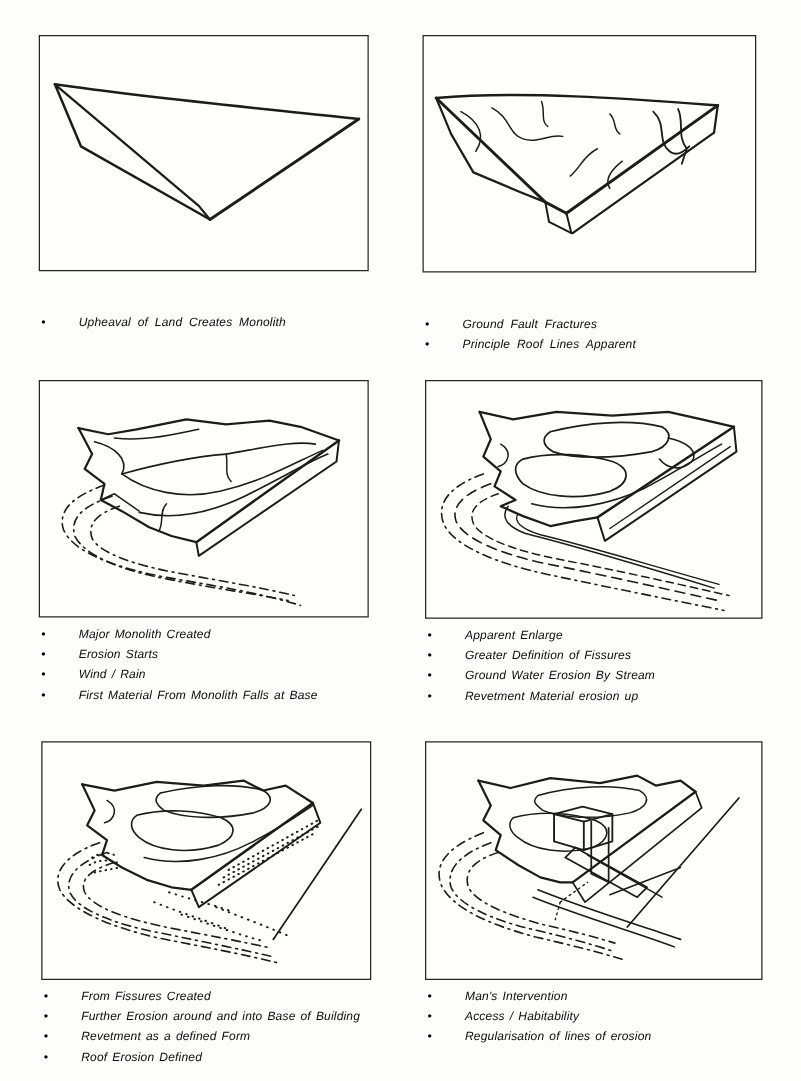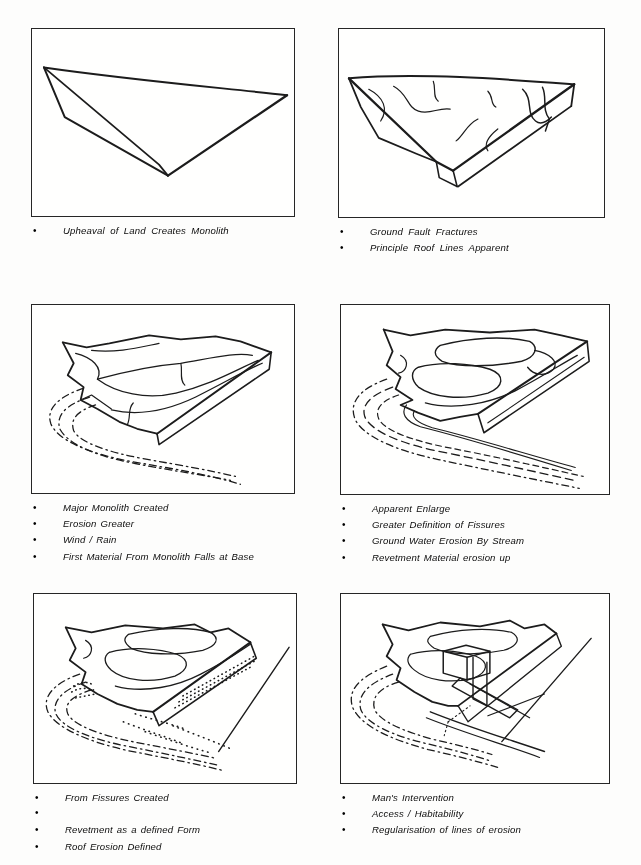--- a/index.html
+++ b/index.html
@@ -27,21 +27,21 @@
     font-size:10px; line-height:1; color:#000;
   }
   .caption-text {
     font-style:italic;
     font-size:9.6px;
     color:#0b0b0b;
     letter-spacing:0.15px;
     word-spacing:1.2px;
     white-space:nowrap;
   }
-  .panel--top .caption-text { word-spacing:2.6px; }
+  .panel--top .caption-text { word-spacing:2.6px;margin-top:28px; }
 
   #p1 { left:31px;  top:28px;  width:264px; }
   #p1 .frame { height:189px; }
   #p2 { left:338px; top:28px;  width:267px; }
   #p2 .frame { height:190px; }
   #p3 { left:31px;  top:304px; width:264px; }
   #p3 .frame { height:190px; }
   #p4 { left:340px; top:304px; width:270px; }
   #p4 .frame { height:191px; }
   #p5 { left:33px;  top:593px; width:264px; }
@@ -126,21 +126,21 @@
         <path class="ink" stroke-width="1.3" stroke-dasharray="7 4 1.5 4" d="M52,83 C26,92 14,104 19,119 C26,136 58,149 100,157 C140,164 178,170 210,180"></path>
       </svg>
     </div>
     <div class="captions">
       <div class="caption-row">
         <span class="bullet">•</span>
         <span class="caption-text">Major Monolith Created</span>
       </div>
       <div class="caption-row">
         <span class="bullet">•</span>
-        <span class="caption-text">Erosion Greater</span>
+        <span class="caption-text">Erosion Starts</span>
       </div>
       <div class="caption-row">
         <span class="bullet">•</span>
         <span class="caption-text">Wind / Rain</span>
       </div>
       <div class="caption-row">
         <span class="bullet">•</span>
         <span class="caption-text">First Material From Monolith Falls at Base</span>
       </div>
     </div>
@@ -213,20 +213,21 @@
         <path class="ink" stroke-width="1.3" stroke-dasharray="7 4 1.5 4" d="M46,80 C18,90 8,104 14,118 C22,134 54,148 94,157 C130,164 162,170 190,177"></path>
       </svg>
     </div>
     <div class="captions">
       <div class="caption-row">
         <span class="bullet">•</span>
         <span class="caption-text">From Fissures Created</span>
       </div>
       <div class="caption-row">
         <span class="bullet">•</span>
+        <span class="caption-text">Further Erosion around and into Base of Building</span>
       </div>
       <div class="caption-row">
         <span class="bullet">•</span>
         <span class="caption-text">Revetment as a defined Form</span>
       </div>
       <div class="caption-row">
         <span class="bullet">•</span>
         <span class="caption-text">Roof Erosion Defined</span>
       </div>
     </div>

